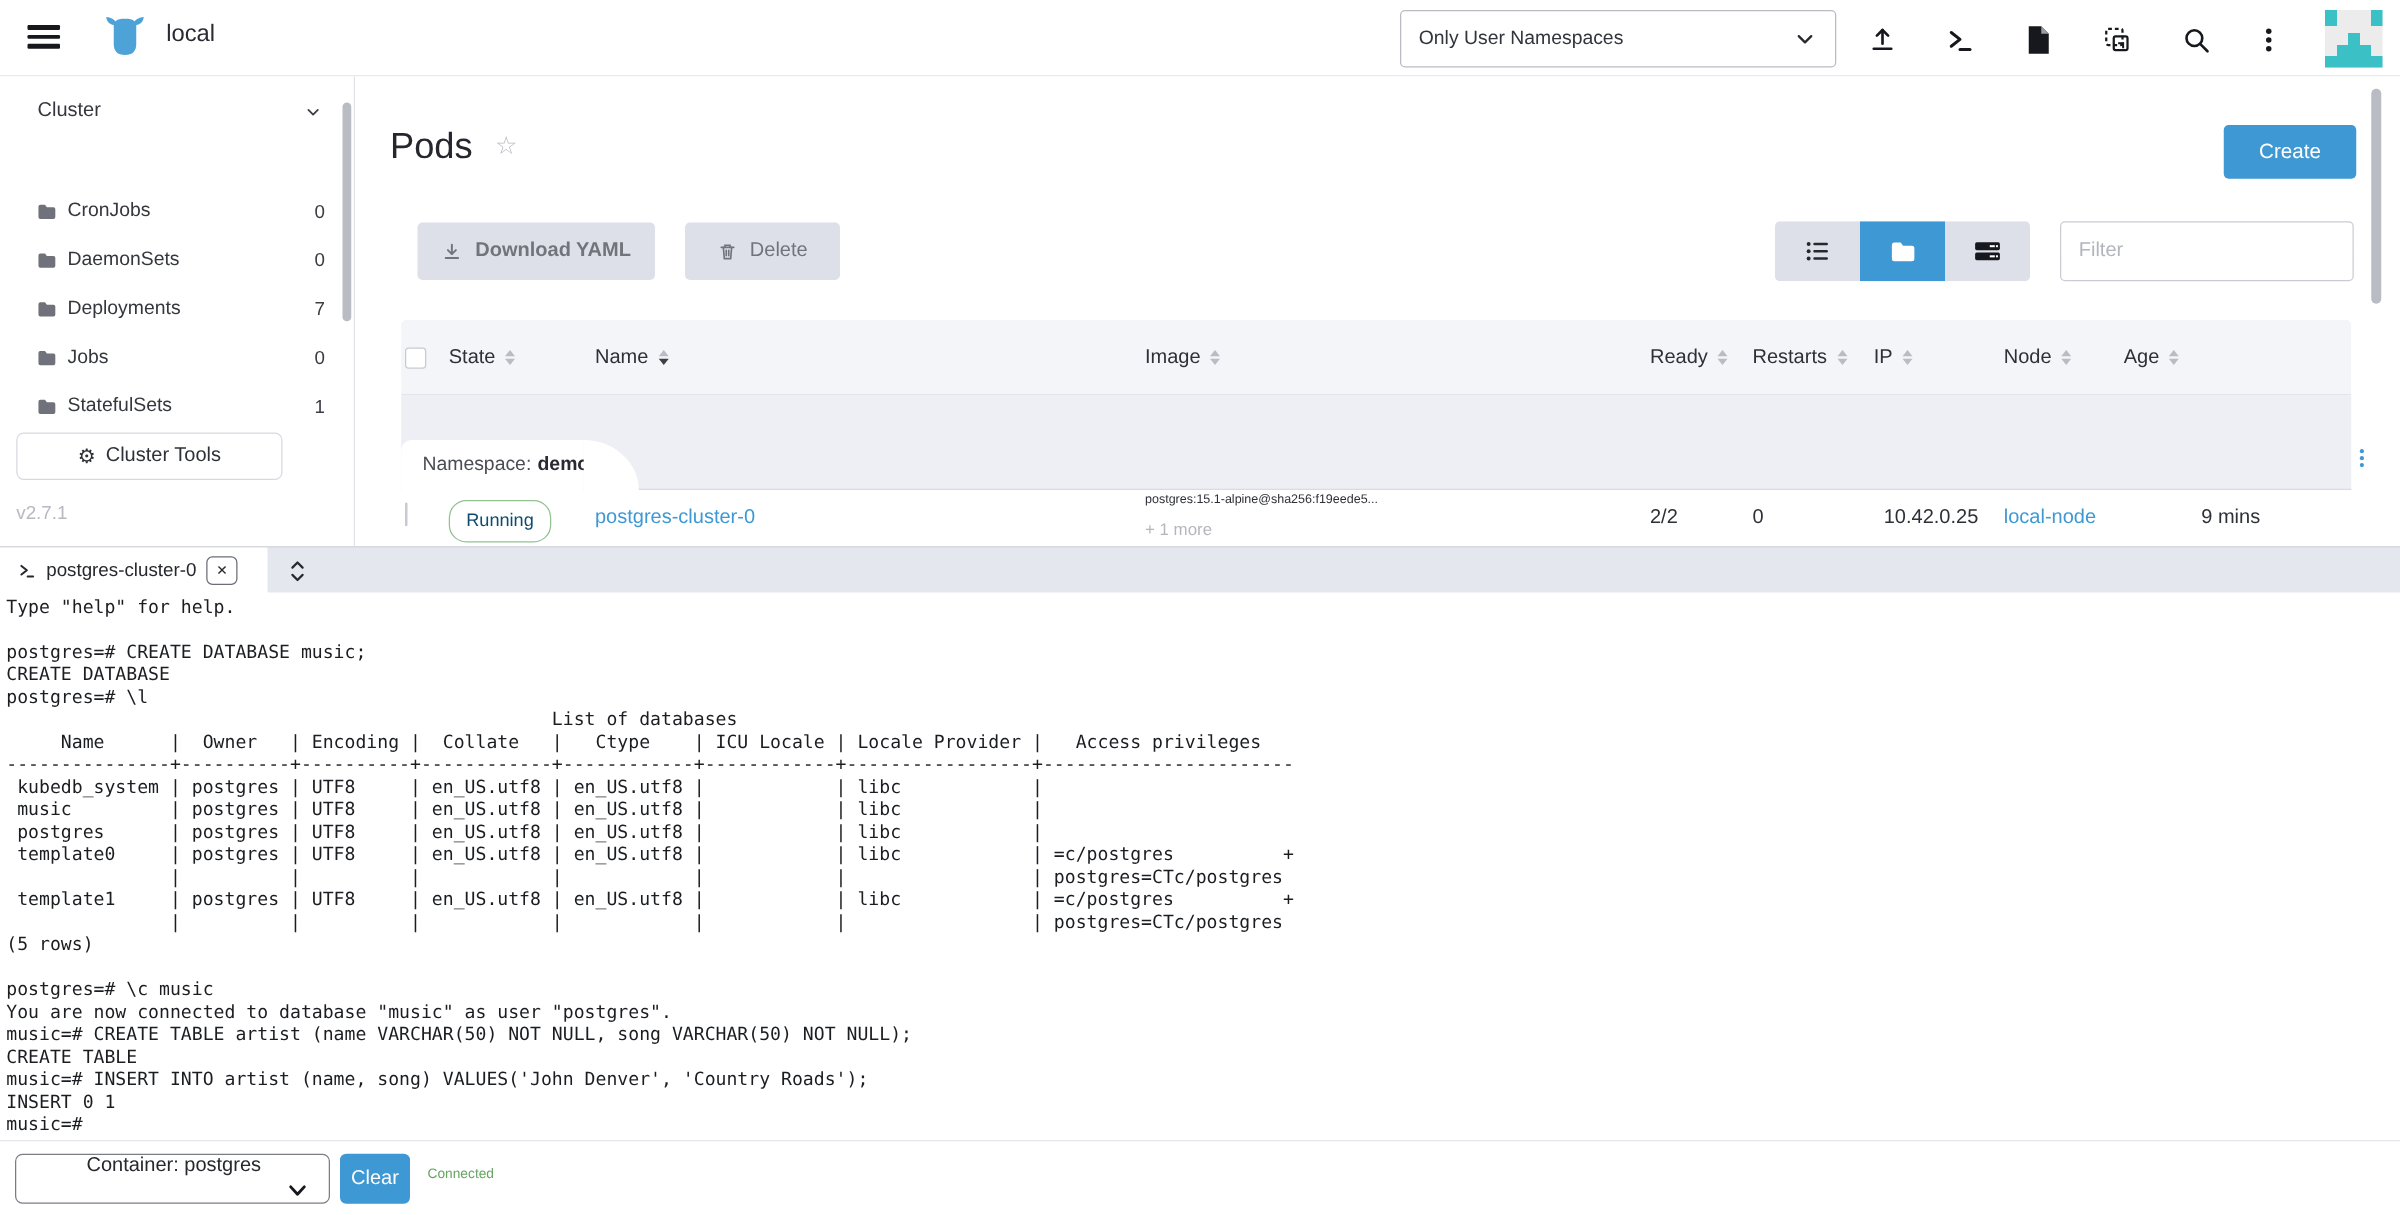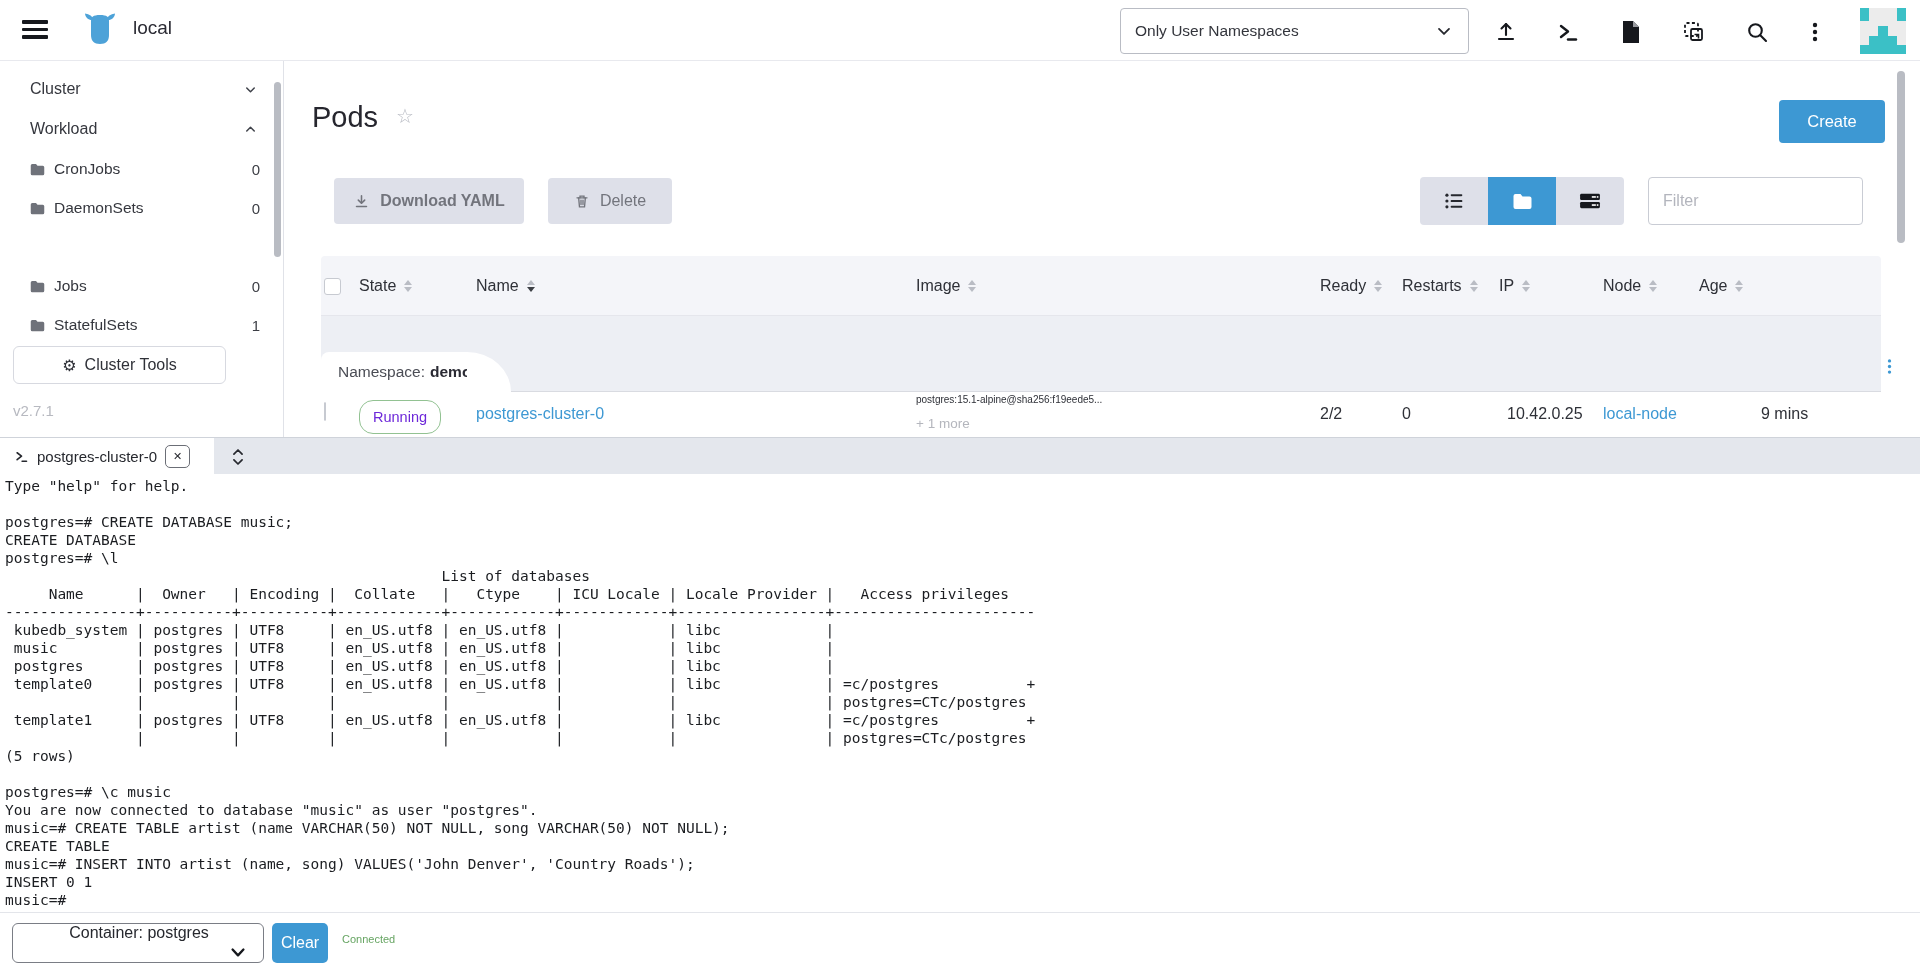--- a/index.html
+++ b/index.html
@@ -34,41 +34,41 @@
   .main { position:absolute; left:284px; top:61px; width:1636px; height:376px; background:#fff; overflow:hidden; }
   .page-title { position:absolute; left:28px; top:40px; font-size:29px; font-weight:400; color:#26262e; }
   .fav-star { position:absolute; left:112px; top:43px; font-size:20px; color:#b9bcc4; cursor:pointer; }
   .create-btn { position:absolute; left:1495px; top:39px; width:106px; height:43px; background:#3d98d3; border:none; border-radius:4px; color:#fff; font-size:16.5px; font-family:inherit; cursor:pointer; }
   .gray-btn { position:absolute; top:117px; height:46px; background:#dee0e9; border:none; border-radius:4px; color:#72747c; font-size:16px; font-family:inherit; display:flex; align-items:center; justify-content:center; gap:10px; cursor:pointer; }
   .btn-dl { left:50px; width:190px;font-weight:bold; }
   .btn-del { left:264px; width:124px; }
   .view-toggle { position:absolute; left:1136px; top:116px; height:48px; display:flex; border-radius:4px; overflow:hidden; }
   .vt-seg { width:68px; height:48px; background:#dee0e9; display:flex; align-items:center; justify-content:center; color:#26282e; cursor:pointer; }
   .vt-seg.active { background:#3d98d3; color:#fff; }
-  .filter-box { position:absolute; left:1364px; top:116px; width:215px; height:48px; border:1px solid #c9ccd4; border-radius:4px; font-size:16px; padding:0 14px; color:#33353c; font-family:inherit; }
+  .filter-box { position:absolute; left:1364px; top:116px; width:235px; height:48px; border:1px solid #c9ccd4; border-radius:4px; font-size:16px; padding:0 14px; color:#33353c; font-family:inherit; }
   .filter-box::placeholder { color:#b3b5bd; }
   .main-scroll { position:absolute; left:1613px; top:10px; width:8px; height:172px; background:#b9bcc3; border-radius:4px; cursor:pointer; }
 
   
   .tbl { position:absolute; left:37px; top:195px; width:1560px; height:181px; }
   .tbl-head { position:absolute; left:0; top:0; width:1560px; height:60px; background:#f4f5f9; border-bottom:1px solid #e5e6ec; border-radius:4px 4px 0 0; }
   .th { position:absolute; top:0; height:60px; display:flex; align-items:center; gap:8px; font-size:16px; color:#2e3037; cursor:pointer; }
   .sort { display:inline-flex; flex-direction:column; gap:2px; }
   .sort i { width:0; height:0; border-left:4.5px solid transparent; border-right:4.5px solid transparent; }
   .sort .up { border-bottom:5px solid #b9bcc4; }
   .sort .dn { border-top:5px solid #b9bcc4; }
   .sort .dark { border-top-color:#3c3f45; }
   .checkbox { width:17px; height:17px; border:1px solid #c7cad1; border-radius:3px; background:#fff; cursor:pointer; }
   .grp-band { position:absolute; left:0; top:60px; width:1560px; height:76px; background:#edeff4; border-bottom:1px solid #d9dbe1; }
   .ns-tab { position:absolute; left:0; top:36px; height:40px; width:146px; background:#fff; border-top-left-radius:8px; display:flex; align-items:center; padding-left:17px; font-size:15.5px; color:#4b4d55; white-space:nowrap; }
   .ns-tab b { color:#2a2a33; margin-left:5px; font-weight:700; }
   .ns-tab::after { content:""; position:absolute; left:100%; top:0; width:44px; height:40px; background:#fff; border-top-right-radius:100% 100%; }
   .pod-row { position:absolute; left:0; top:136px; width:1560px; height:45px; background:#fff; }
   .cell { position:absolute; font-size:16px; color:#2e3037; top:13px; white-space:nowrap; }
-  .badge-running { position:absolute; left:38px; top:8px; height:28px; padding:16px 13px; border:1px solid #92c292; border-radius:14px; color:#6d28d9; font-size:14.5px; display:flex; align-items:center; background:#fff; }
+  .badge-running { position:absolute; left:38px; top:8px; height:28px; padding:16px 13px; border:1px solid #92c292; border-radius:14px; color:#0c4a6e; font-size:14.5px; display:flex; align-items:center; background:#fff; }
   .link { color:#3d98d3; cursor:pointer; text-decoration:none; }
   .img-main { position:absolute; left:595px; top:2px; font-size:10px; color:#2e3037; white-space:nowrap; }
   .img-more { position:absolute; left:595px; top:24px; font-size:13.5px; color:#b4b6bd; }
   .row-kebab { position:absolute; left:1558px; top:98px; color:#3d98d3; cursor:pointer; width:20px; height:24px; display:flex; align-items:center; justify-content:center; }
 
   
   .term-tabbar { position:absolute; left:0; top:437px; width:1920px; height:37px; background:#e4e7ed; border-top:1px solid #cfd3da; z-index:40; }
   .term-tab { position:absolute; left:0; top:0; width:214px; height:37px; background:#fff; display:flex; align-items:center; padding:0 10px 0 14px; gap:8px; cursor:pointer; }
   .term-tab .t-title { font-size:15px; color:#26282e; }
   .tab-close { width:25px; height:23px; border:1px solid #6b6e76; border-radius:5px; background:#fff; display:flex; align-items:center; justify-content:center; font-size:11px; color:#26282e; cursor:pointer; }
@@ -163,44 +163,47 @@
     </div>
   </header>
 
   <nav class="sidebar">
     <div class="side-group" style="top:13px">
       <span>Cluster</span>
       <svg class="chev" width="15" height="15" viewBox="0 0 24 24">
           <path d="M6 9.5l6 6 6-6" fill="none" stroke="currentColor" stroke-width="2.4" stroke-linecap="round" stroke-linejoin="round"></path>
         </svg>
     </div>
-    <div class="side-group" style="top:53px">
-      <span>Workload</span>
-      <svg class="chev" width="15" height="15" viewBox="0 0 24 24">
-          <path d="M6 14.5l6-6 6 6" fill="none" stroke="currentColor" stroke-width="2.4" stroke-linecap="round" stroke-linejoin="round"></path>
-        </svg>
-    </div>
 
     <div class="side-item" style="top:93px">
       <span class="f-icon">
           <svg width="15" height="13" viewBox="0 0 20 17">
             <path d="M1 3a2 2 0 012-2h5l2 2.5h7a2 2 0 012 2V14a2 2 0 01-2 2H3a2 2 0 01-2-2z" fill="#6f727a"></path>
           </svg>
         </span>
       <span>CronJobs</span>
       <span class="count">0</span>
     </div>
     <div class="side-item" style="top:132px">
       <span class="f-icon">
           <svg width="15" height="13" viewBox="0 0 20 17">
             <path d="M1 3a2 2 0 012-2h5l2 2.5h7a2 2 0 012 2V14a2 2 0 01-2 2H3a2 2 0 01-2-2z" fill="#6f727a"></path>
           </svg>
         </span>
       <span>DaemonSets</span>
       <span class="count">0</span>
+    </div>
+    <div class="side-item" style="top:171px">
+      <span class="f-icon">
+          <svg width="15" height="13" viewBox="0 0 20 17">
+            <path d="M1 3a2 2 0 012-2h5l2 2.5h7a2 2 0 012 2V14a2 2 0 01-2 2H3a2 2 0 01-2-2z" fill="#6f727a"></path>
+          </svg>
+        </span>
+      <span>Deployments</span>
+      <span class="count">7</span>
     </div>
     <div class="side-item" style="top:210px">
       <span class="f-icon">
           <svg width="15" height="13" viewBox="0 0 20 17">
             <path d="M1 3a2 2 0 012-2h5l2 2.5h7a2 2 0 012 2V14a2 2 0 01-2 2H3a2 2 0 01-2-2z" fill="#6f727a"></path>
           </svg>
         </span>
       <span>Jobs</span>
       <span class="count">0</span>
     </div>

